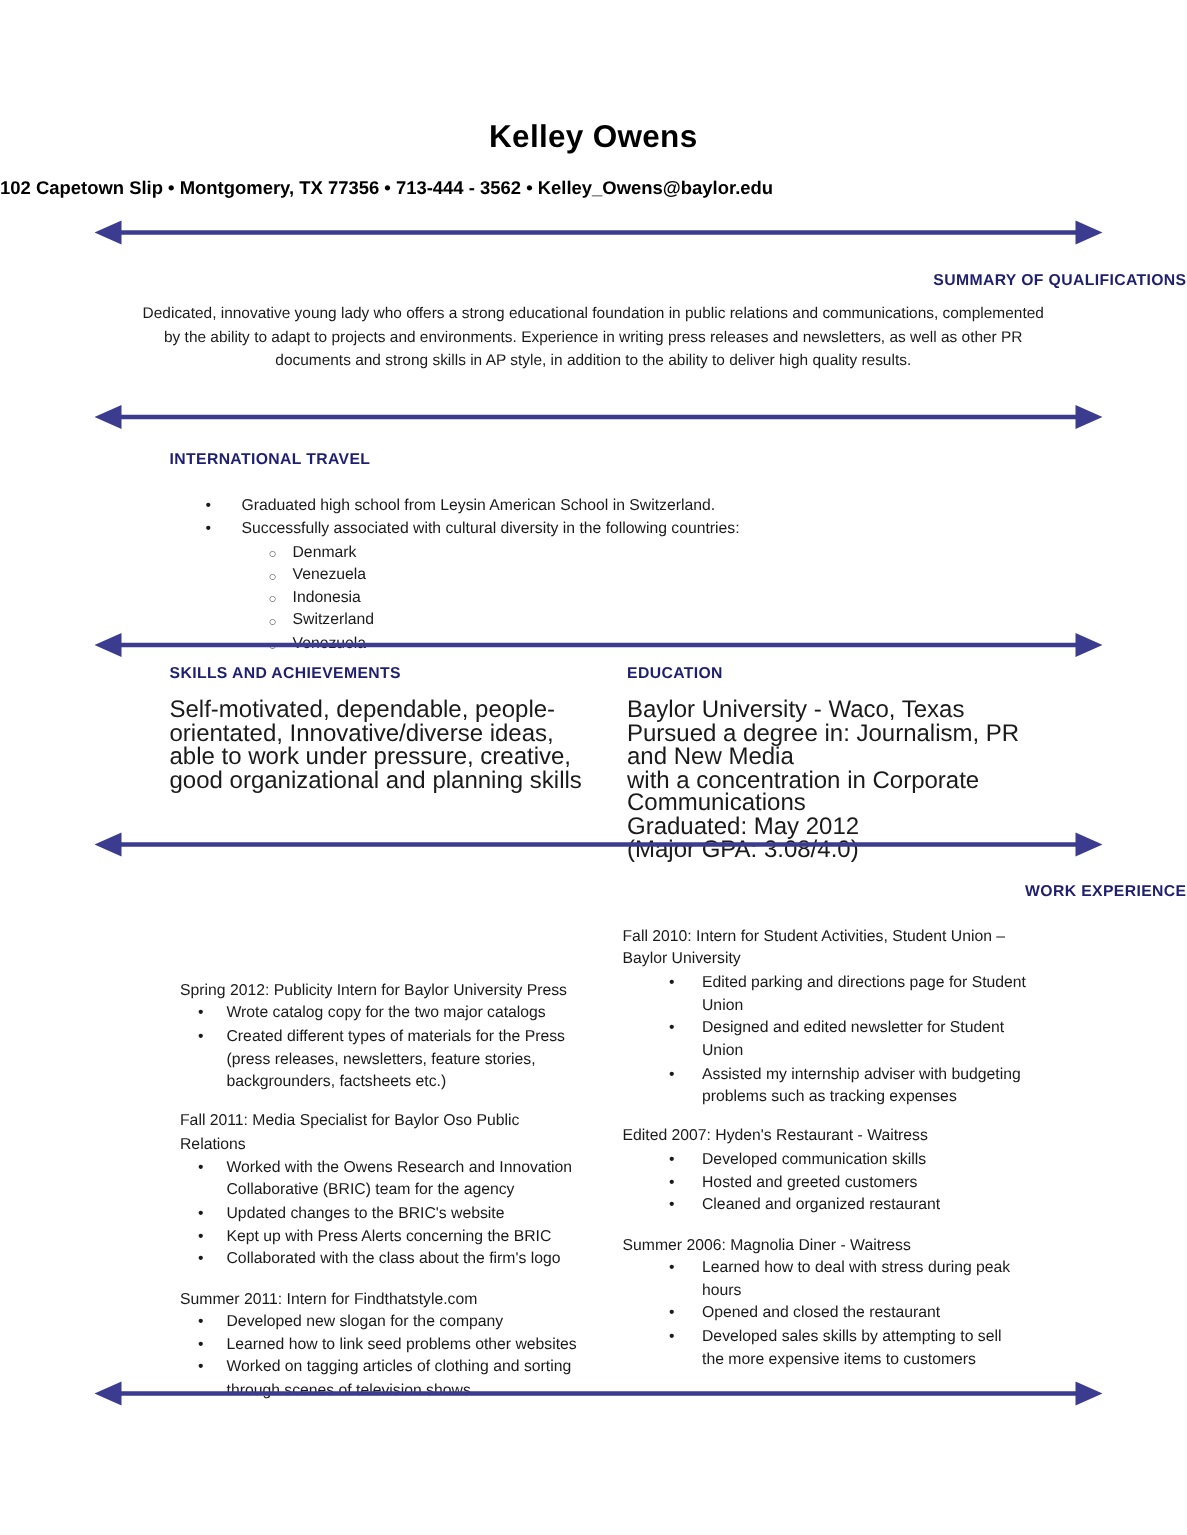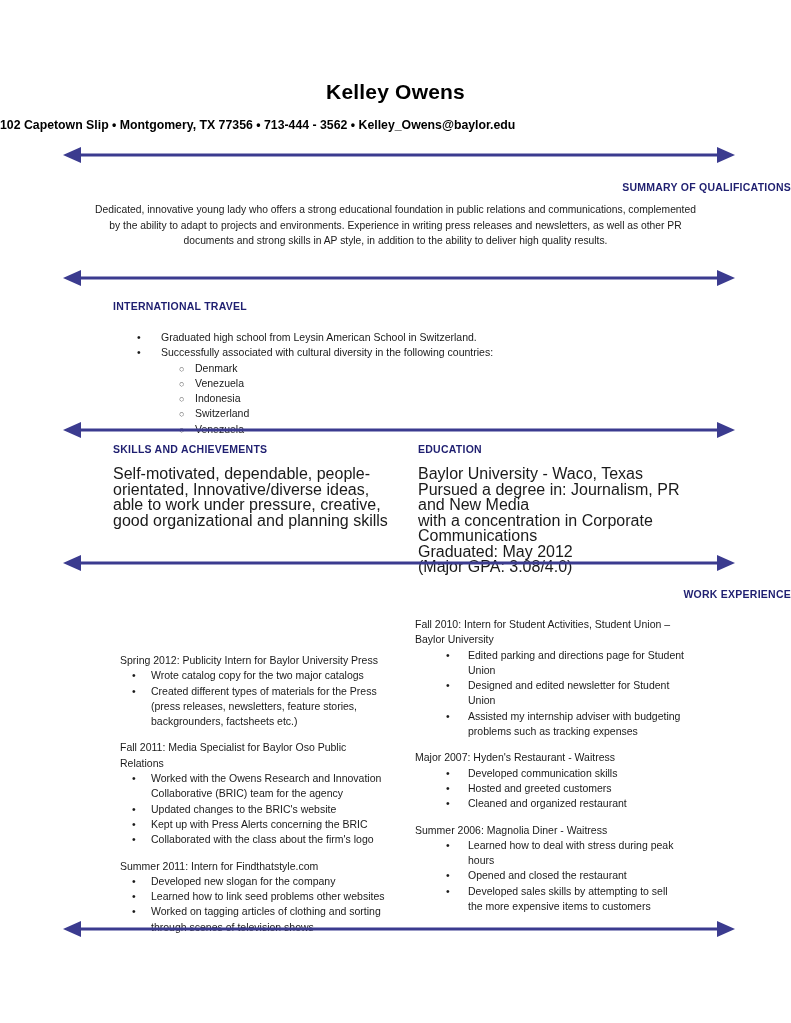--- a/index.html
+++ b/index.html
@@ -247,21 +247,21 @@
   <div class="work-col-right">
     <div class="job">
       <div class="job-title">Fall 2010: Intern for Student Activities, Student Union – Baylor University</div>
       <ul class="bl">
         <li><span class="bullet">•</span><span>Edited parking and directions page for Student Union</span></li>
         <li><span class="bullet">•</span><span>Designed and edited newsletter for Student Union</span></li>
         <li><span class="bullet">•</span><span>Assisted my internship adviser with budgeting problems such as tracking expenses</span></li>
       </ul>
     </div>
     <div class="job">
-      <div class="job-title">Major 2007: Hyden's Restaurant - Waitress</div>
+      <div class="job-title">Edited 2007: Hyden's Restaurant - Waitress</div>
       <ul class="bl">
         <li><span class="bullet">•</span><span>Developed communication skills</span></li>
         <li><span class="bullet">•</span><span>Hosted and greeted customers</span></li>
         <li><span class="bullet">•</span><span>Cleaned and organized restaurant</span></li>
       </ul>
     </div>
     <div class="job">
       <div class="job-title">Summer 2006: Magnolia Diner - Waitress</div>
       <ul class="bl">
         <li><span class="bullet">•</span><span>Learned how to deal with stress during peak hours</span></li>

